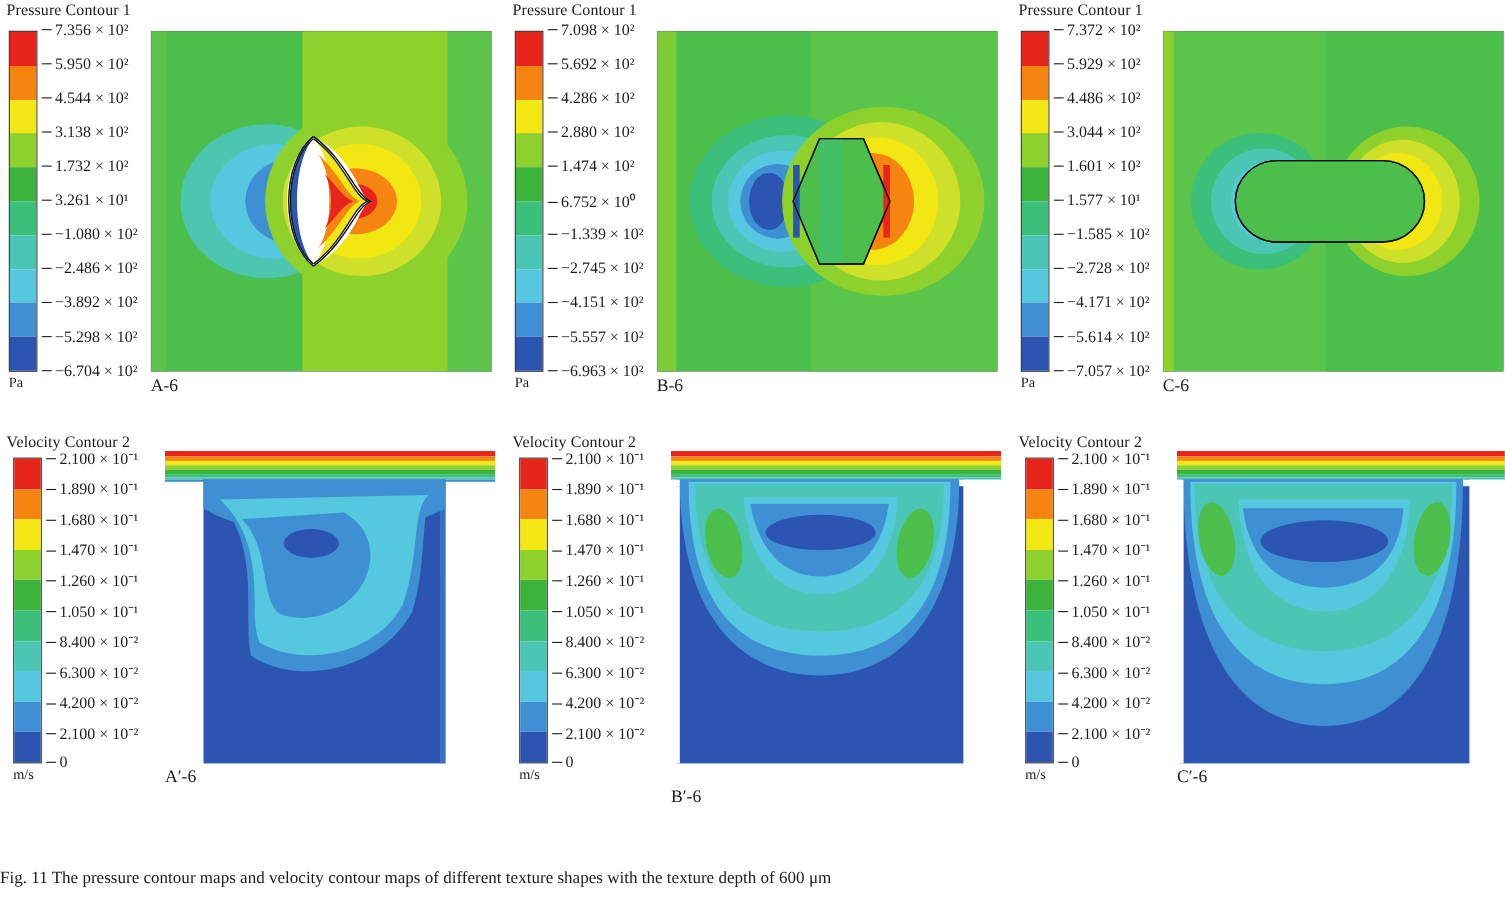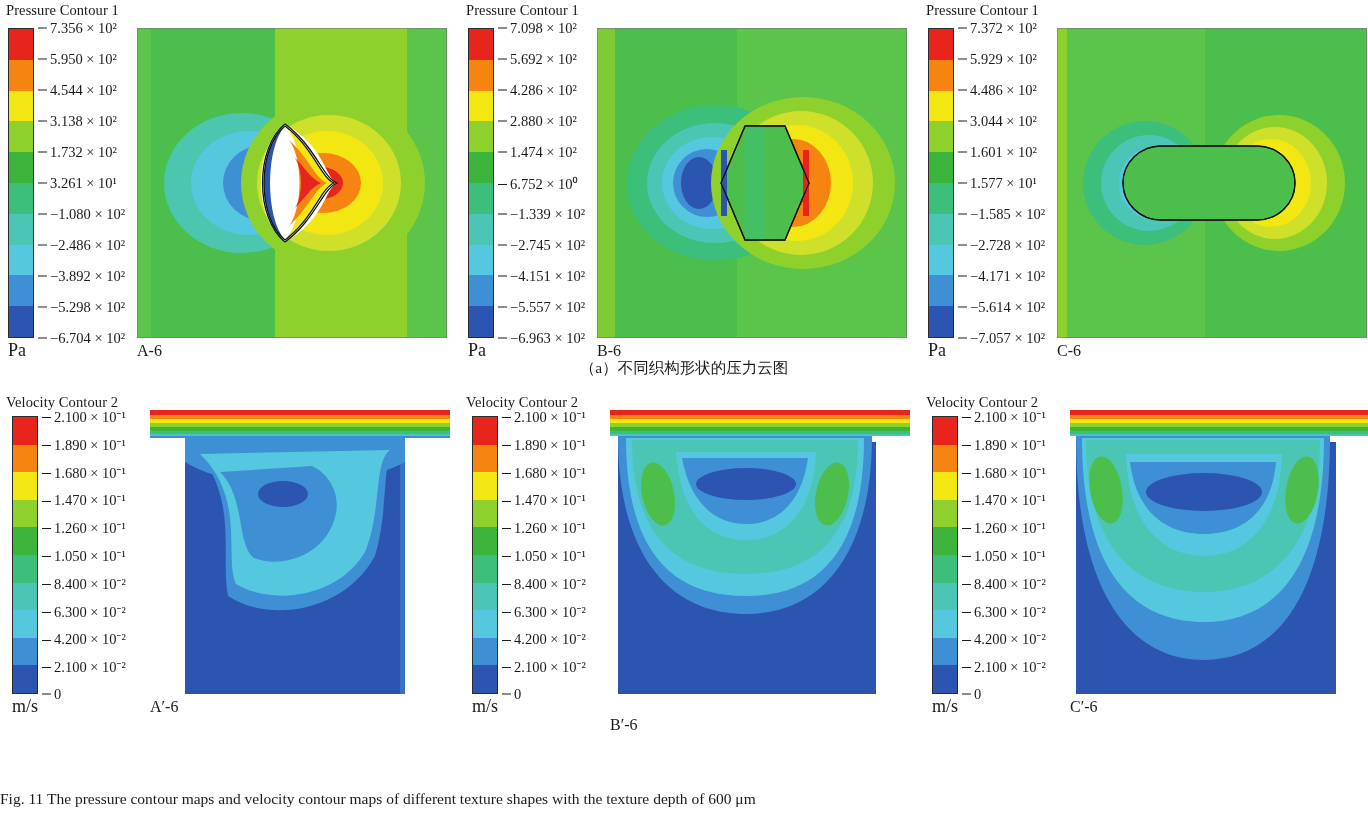--- a/index.html
+++ b/index.html
@@ -27,21 +27,21 @@
   .cb-lab{
     position:absolute;left:4px;transform:translateY(-50%);
     font-size:14.5px;white-space:nowrap;
     font-family:"Liberation Serif", serif;
   }
   .cb-lab .tick{
     display:inline-block;width:9px;height:1px;background:#1a1a1a;
     vertical-align:middle;margin-right:3px;position:relative;top:-1px;
   }
   .cb-unit{
-    position:absolute;font-size:18px;left:0;
+    position:absolute;font-size:13px;left:0;
     font-family:"Liberation Serif", serif;
   }
 
   
   .plot{position:absolute;overflow:hidden;}
   .plot svg{display:block;}
   .sublabel{
     position:absolute;font-size:16px;text-align:left;
     font-family:"Liberation Serif", serif;white-space:nowrap;
   }
@@ -253,21 +253,20 @@
 
         <path d="M104,118 H200 a38,37 0 0 1 0,74 H104 a38,37 0 0 1 0,-74 Z" fill="#4cbe4c" stroke="#111" stroke-width="1.2"></path>
         <path d="M104,118 H200 a38,37 0 0 1 0,74 H104 a38,37 0 0 1 0,-74 Z" fill="none" stroke="#111" stroke-width="1.3"></path>
         <rect x="0" y="0" width="310" height="310" fill="none" stroke="#777" stroke-width="1.2"></rect>
       </svg>
     </div>
 
     <div class="sublabel" style="left:137px;top:342px;width:310px;">C-6</div>
   </div>
 
-  <div class="rowcap" style="left:0;top:358px;">（a）不同织构形状的压力云图</div>
 
   <div class="panel" style="left:0px;top:392px;">
     <div class="cb-title" style="position:absolute;left:6px;top:2px;">Velocity Contour 2</div>
     <div class="cb-wrap" style="position:absolute;left:12px;top:24px;width:200px;height:278px;">
       <div class="cb-bar" style="height:278px;">
         <i style="background:#e8251c"></i>
           <i style="background:#f58410"></i>
           <i style="background:#f2e613"></i>
         <i style="background:#8fd12c"></i>
           <i style="background:#3cb43c"></i>

